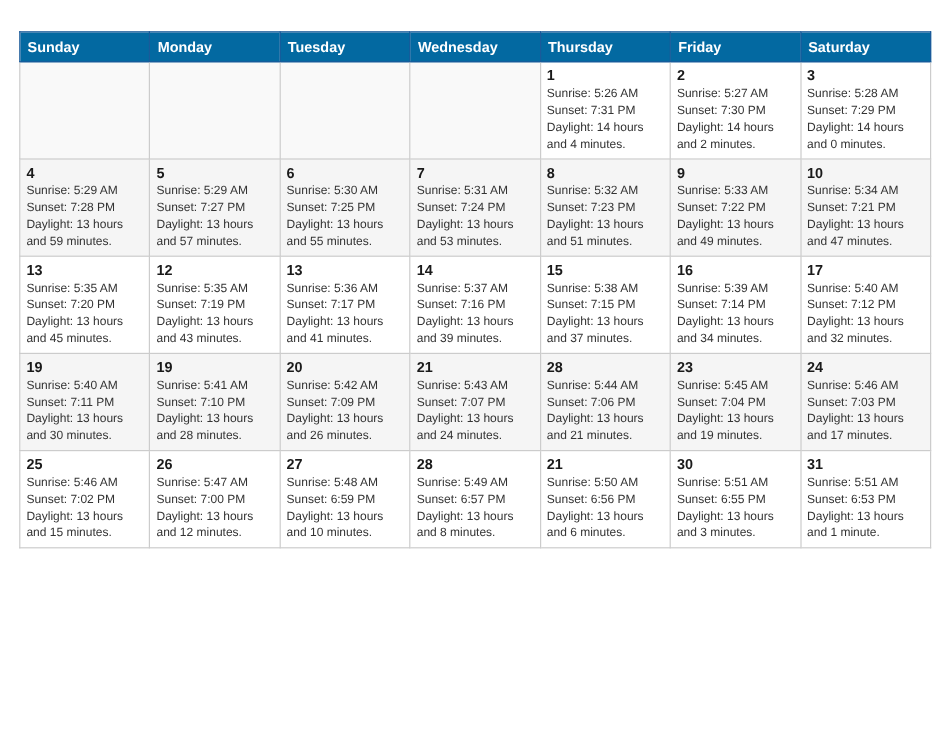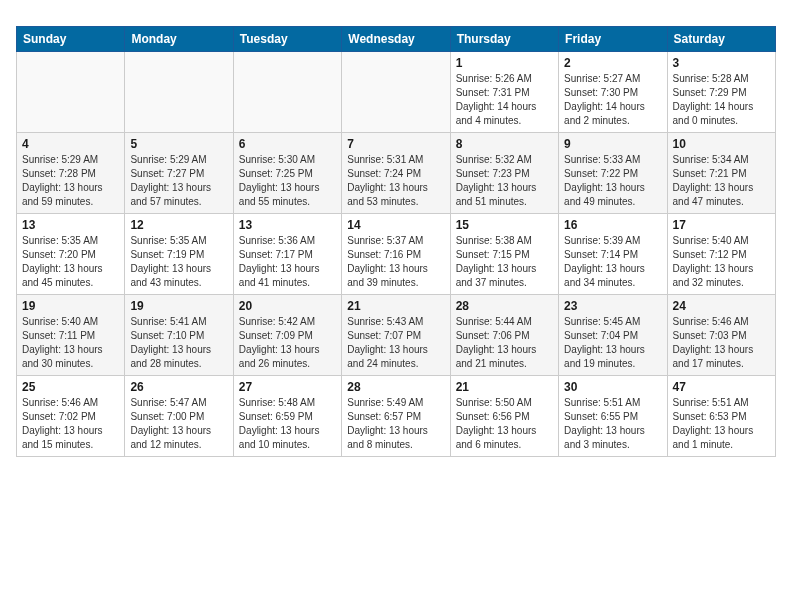--- a/index.html
+++ b/index.html
@@ -231,18 +231,18 @@
         </td>
         <td>
           <span class="day-num">21</span>
           <div class="day-info">Sunrise: 5:50 AM<br>Sunset: 6:56 PM<br>Daylight: 13 hours<br>and 6 minutes.</div>
         </td>
         <td>
           <span class="day-num">30</span>
           <div class="day-info">Sunrise: 5:51 AM<br>Sunset: 6:55 PM<br>Daylight: 13 hours<br>and 3 minutes.</div>
         </td>
         <td>
-          <span class="day-num">47</span>
+          <span class="day-num">31</span>
           <div class="day-info">Sunrise: 5:51 AM<br>Sunset: 6:53 PM<br>Daylight: 13 hours<br>and 1 minute.</div>
         </td>
       </tr>
     </tbody>
 </table>
 
 </body></html>

